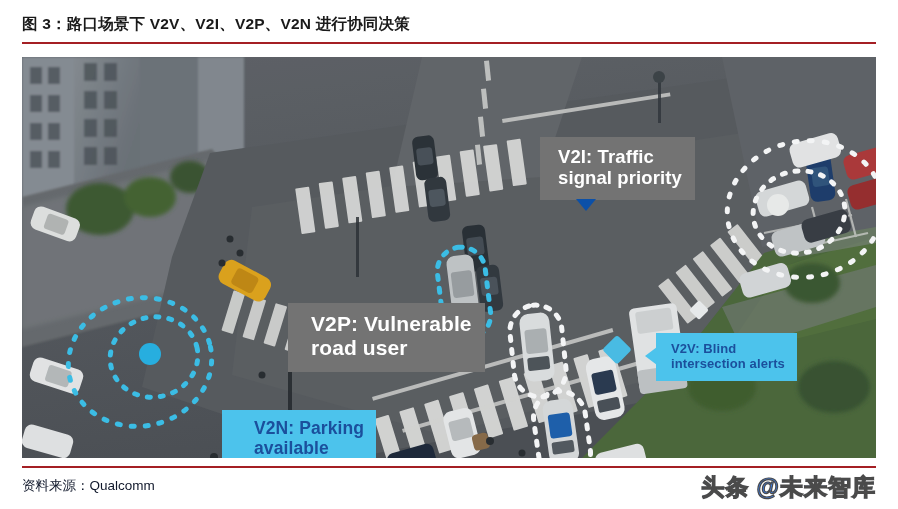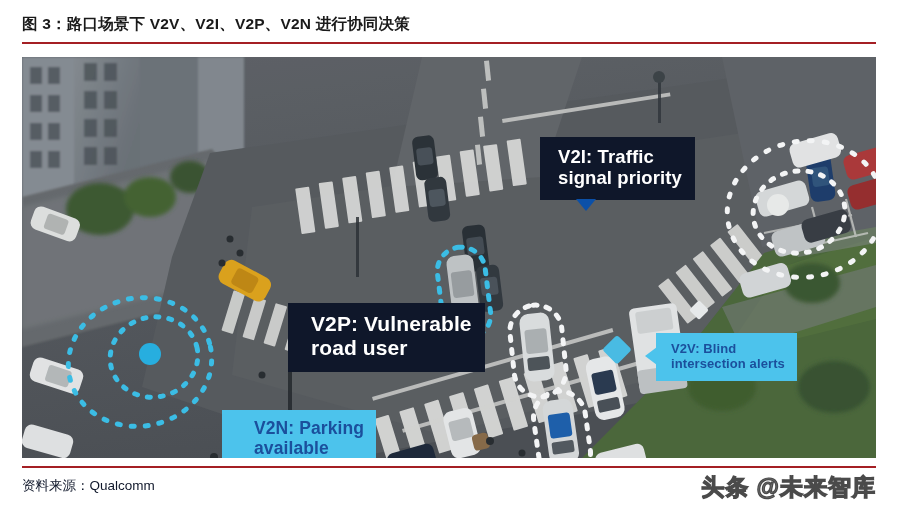--- a/index.html
+++ b/index.html
@@ -23,42 +23,42 @@
   .rule-bottom{
     position:absolute;left:22px;top:466px;width:854px;height:1.6px;
     background:#a41f24;
   }
   .source{
     position:absolute;left:22px;top:477px;
     font-size:13.5px;color:#0f172a;white-space:nowrap;
   }
   .watermark{
     position:absolute;right:22px;top:472px;
-    font-size:23px;font-weight:700;color:#737373;
+    font-size:23px;font-weight:700;color:#3b82f6;
     letter-spacing:1px;white-space:nowrap;
     -webkit-text-stroke:1.2px #4a4a4a;
     text-shadow:0 0 1px rgba(80,80,80,.55);
   }
 
   
   .photo{
     position:absolute;left:22px;top:57px;width:854px;height:401px;
     overflow:hidden;background:#4d4f51;
   }
   .photo svg{display:block;width:854px;height:401px;}
 
   
   .callout{
     position:absolute;
     font-weight:700;line-height:1.16;
     letter-spacing:.1px;
     white-space:pre-line;
     box-sizing:border-box;
   }
-  .callout.dark{background:#0f172a;color:#ffffff;}
+  .callout.dark{background:#737373;color:#ffffff;}
   .callout.light{background:#4cc3ec;color:#1b4f9c;}
 
   #callout-v2i{left:518px;top:80px;padding:9px 13px 11px 18px;font-size:18.5px;}
   #callout-v2p{left:266px;top:246px;padding:9px 13px 11px 23px;font-size:21px;}
   #callout-v2v{left:634px;top:276px;padding:8px 12px 10px 15px;font-size:13px;}
   #callout-v2n{left:200px;top:353px;padding:8px 12px 10px 32px;font-size:17.5px;}
 
   .tail{position:absolute;width:0;height:0;}
   #tail-v2v{
     left:-11px;top:14px;

